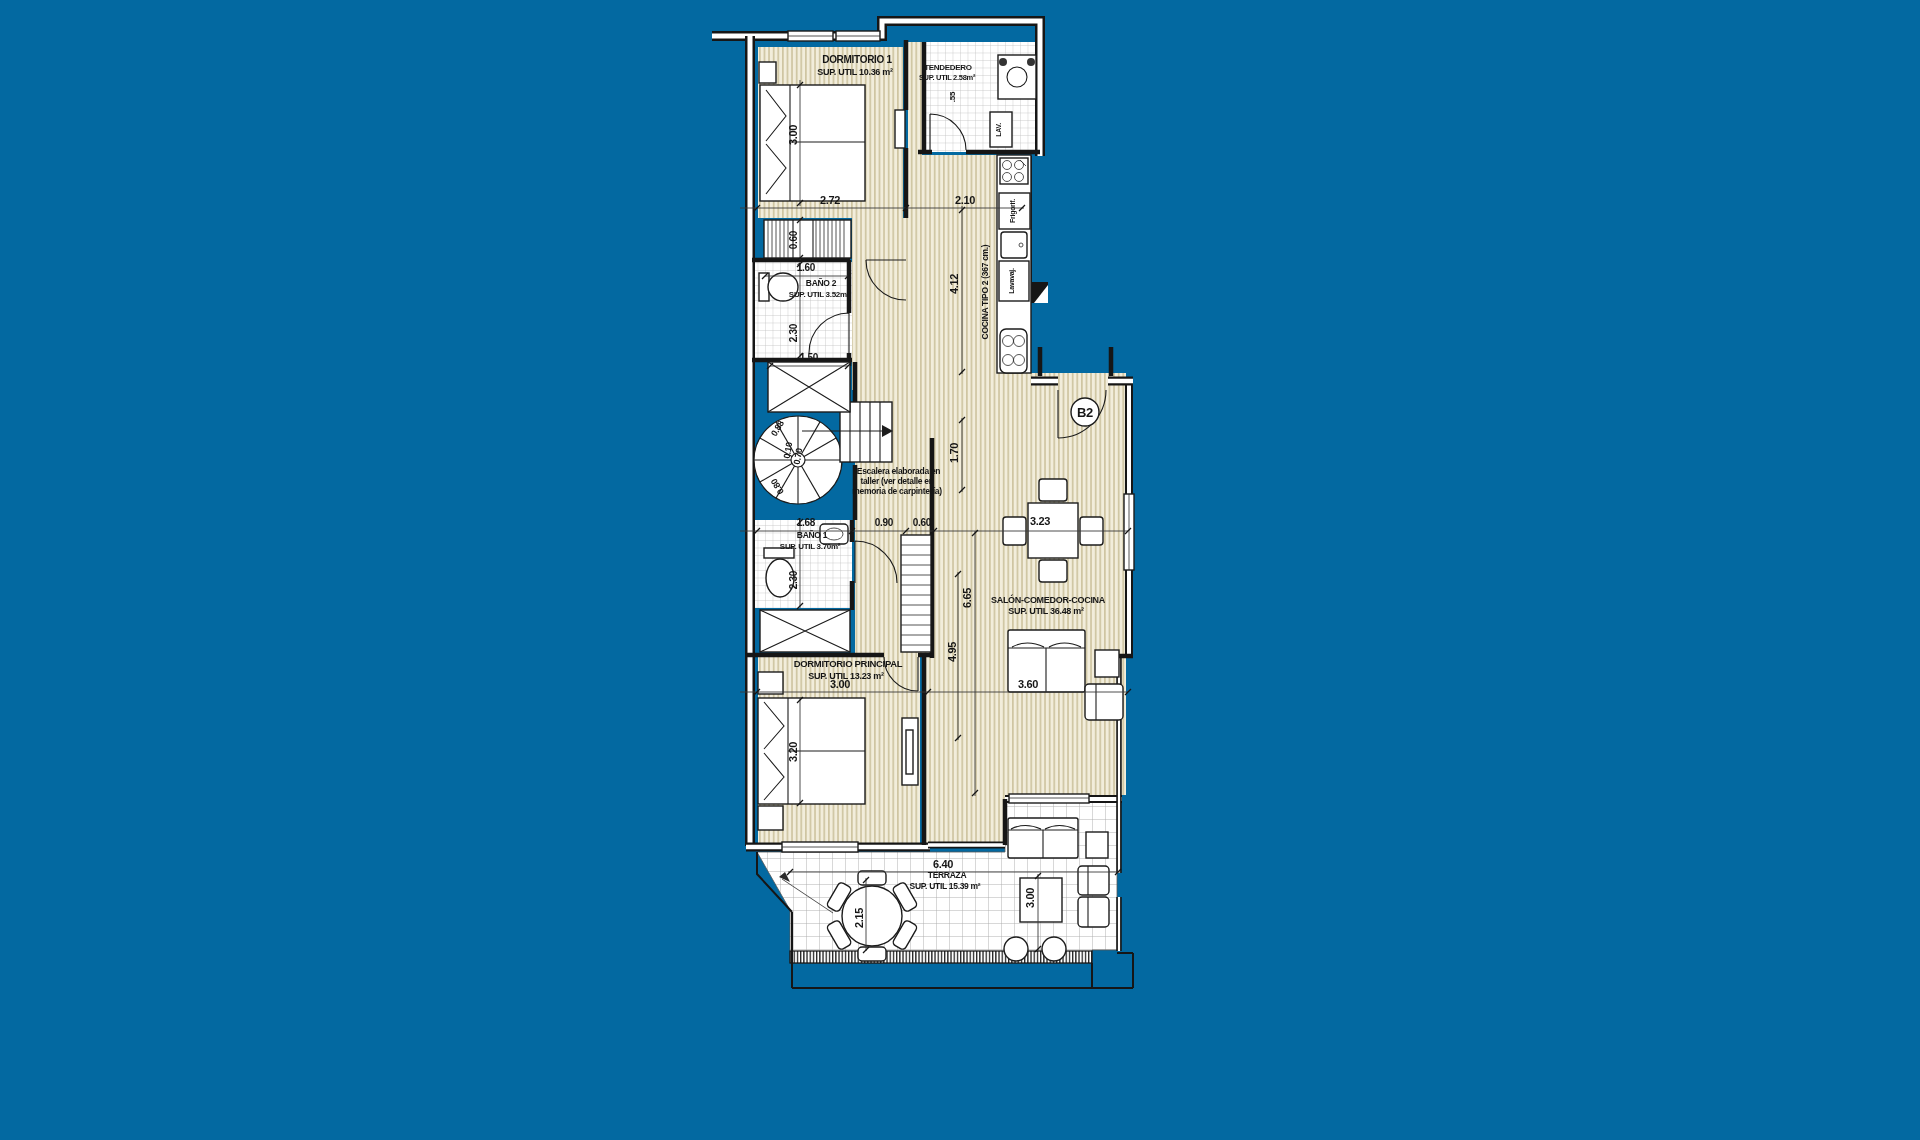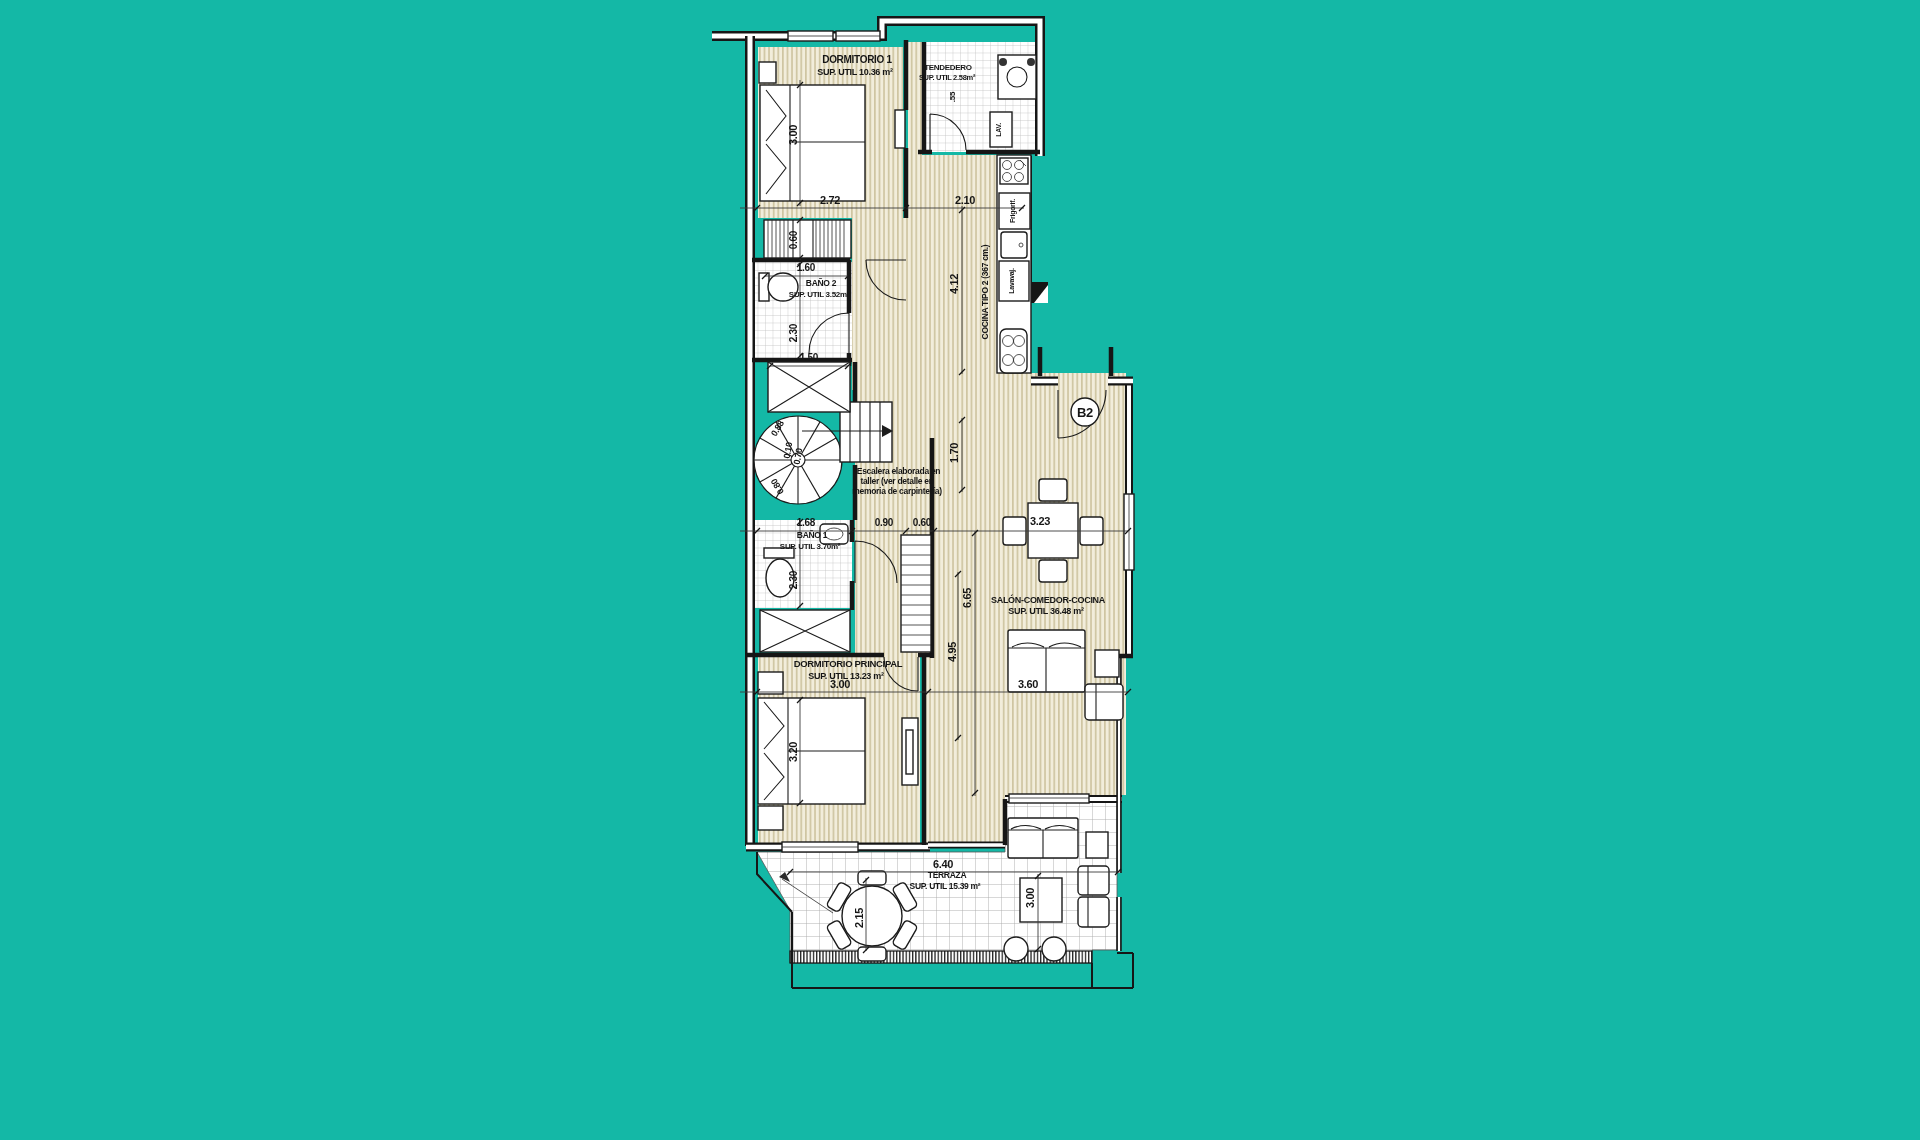--- a/index.html
+++ b/index.html
@@ -1,16 +1,16 @@
 <!DOCTYPE html>
 <html><head>
 <meta charset="utf-8">
 <style>
   html,body{margin:0;padding:0;background:#ffffff;}
-  .canvas{position:relative;width:1920px;height:1140px;background:#14b8a6;overflow:hidden;}
+  .canvas{position:relative;width:1920px;height:1140px;background:#0369a1;overflow:hidden;}
   svg{position:absolute;left:0;top:0;}
   svg text{font-family:"Liberation Sans",sans-serif;font-weight:700;fill:#161616;text-anchor:middle;letter-spacing:-0.3px;}
   .wx{stroke:#161616;fill:none;stroke-width:10;}
   .wxi{stroke:#ffffff;fill:none;stroke-width:5;}
   .w9{stroke-width:9;} .w9i{stroke-width:4.5;}
   .w8{stroke-width:8;} .w8i{stroke-width:4;}
   .w7{stroke-width:7;} .w7i{stroke-width:3.5;}
   .w55{stroke-width:5.5;} .w55i{stroke-width:2.2;}
   .wint{stroke:#161616;fill:none;stroke-width:4.5;}
   .wthin{stroke:#161616;fill:none;stroke-width:2;}

